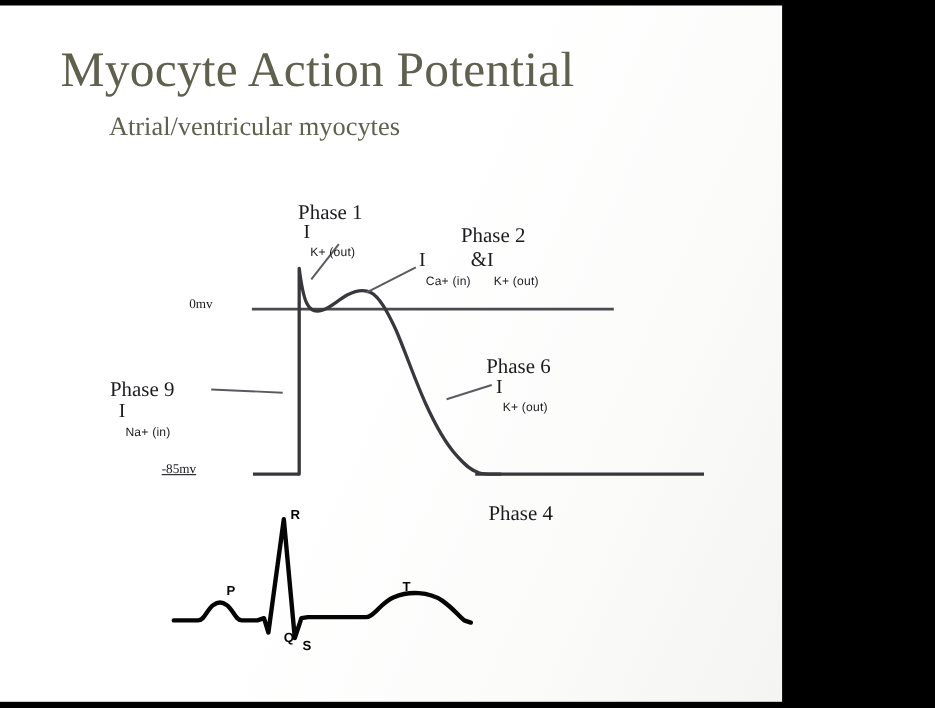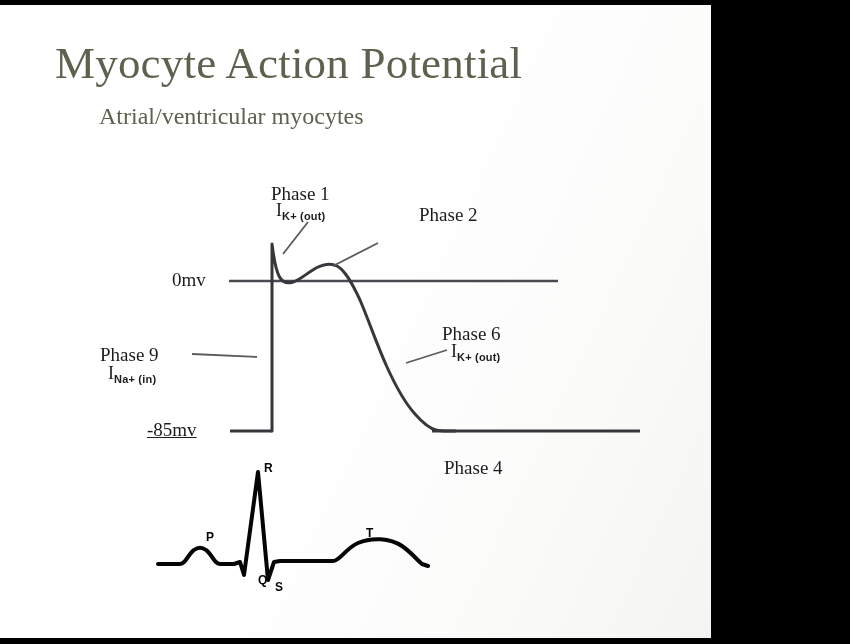--- a/index.html
+++ b/index.html
@@ -77,35 +77,35 @@
     width: 787px;
     height: 633px;
   }
   .dlabel {
     position: absolute;
     color: #1c1c20;
     white-space: nowrap;
     font-family: "Liberation Serif", serif;
   }
   .dlabel.phase { font-size: 19px; margin-top: 13px; }
-  .dlabel.axis  { font-size: 19px; }
+  .dlabel.axis  { font-size: 12px; }
   .ion {
     position: absolute;
     color: #1c1c20;
     white-space: nowrap;
     font-family: "Liberation Serif", serif;
     font-size: 18px;
   }
   .ion sub {
     font-family: "Liberation Sans", sans-serif;
     font-size: 11px;
-    font-weight: 700;
+    font-weight: 400;
     vertical-align: baseline;
     position: relative;
-    top: 4px;
+    top: 17px;
     letter-spacing: 0.2px;
   }
   .ion .amp {
     font-size: 19px;
     font-family: "Liberation Serif", serif;
   }
   
   .ecg-label {
     position: absolute;
     font-family: "Liberation Sans", sans-serif;
@@ -160,20 +160,23 @@
 
     <div class="dlabel axis" style="left:172px; top:269px;">0mv</div>
     <div class="dlabel axis" style="left:147px; top:419px;text-decoration:underline;">-85mv</div>
 
     <div class="dlabel phase" style="left:271px; top:170px;">Phase 1</div>
     <div class="ion" style="left:276px; top:200px;">
       <span>I</span><sub>K+ (out)</sub>
     </div>
 
     <div class="dlabel phase" style="left:419px; top:191px;text-align:center;">Phase 2</div>
+    <div class="ion" style="left:381px; top:226px;">
+      <span>I</span><sub>Ca+ (in)</sub><span class="amp">&amp;</span><span>I</span><sub>K+ (out)</sub>
+    </div>
 
     <div class="dlabel phase" style="left:100px; top:331px;">Phase 9</div>
     <div class="ion" style="left:108px; top:363px;">
       <span>I</span><sub>Na+ (in)</sub>
     </div>
 
     <div class="dlabel phase" style="left:442px; top:310px;">Phase 6</div>
     <div class="ion" style="left:451px; top:341px;">
       <span>I</span><sub>K+ (out)</sub>
     </div>

